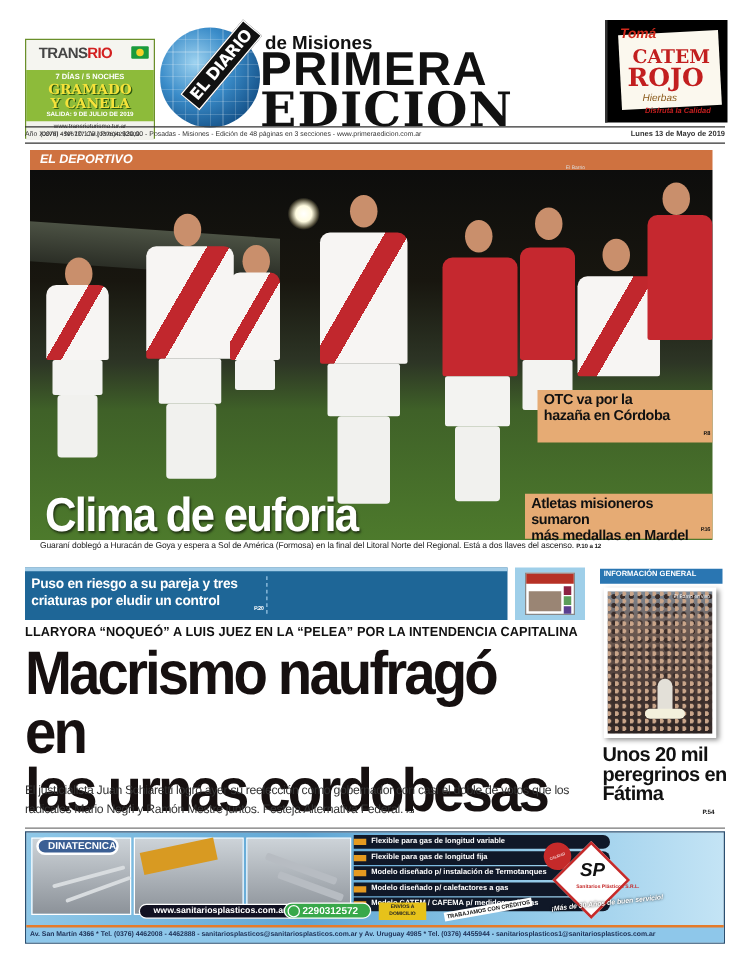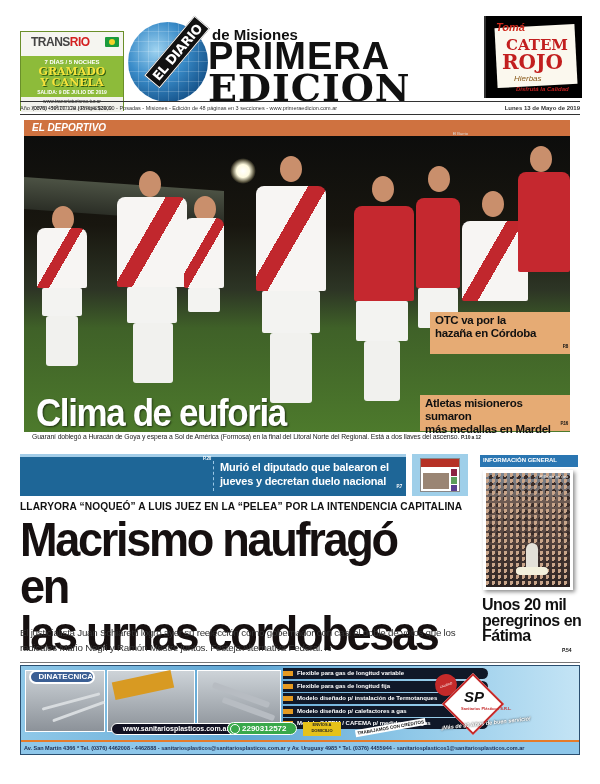--- a/index.html
+++ b/index.html
@@ -229,28 +229,25 @@
     <span class="pg">P.16</span>
   </div>
 </div>
 
 <div class="caption">
   <span>Guaraní doblegó a Huracán de Goya y espera a Sol de América (Formosa) en la final del Litoral Norte del Regional. Está a dos llaves del ascenso.</span> <b>P.10 a 12</b>
 </div>
 
 <div class="news-strip">
   <div class="item" style="left:5px;width:186px;">
+    <div>Puso en riesgo a su pareja y tres</div>
+    <div>criaturas por eludir un control</div>
     <span class="pg">P.20</span>
   </div>
   <div class="sep"></div>
-  <div class="item" style="left:200px;width:182px;">
-    <div>Murió el diputado que balearon el</div>
-    <div>jueves y decretan duelo nacional</div>
-    <span class="pg">P.7</span>
-  </div>
 </div>
 <div class="thumb">
   <div class="page">
       <div class="mast"></div>
       <div class="img"></div>
       <div class="side1"></div>
       <div class="side2"></div>
       <div class="side3"></div>
     </div>
 </div>

